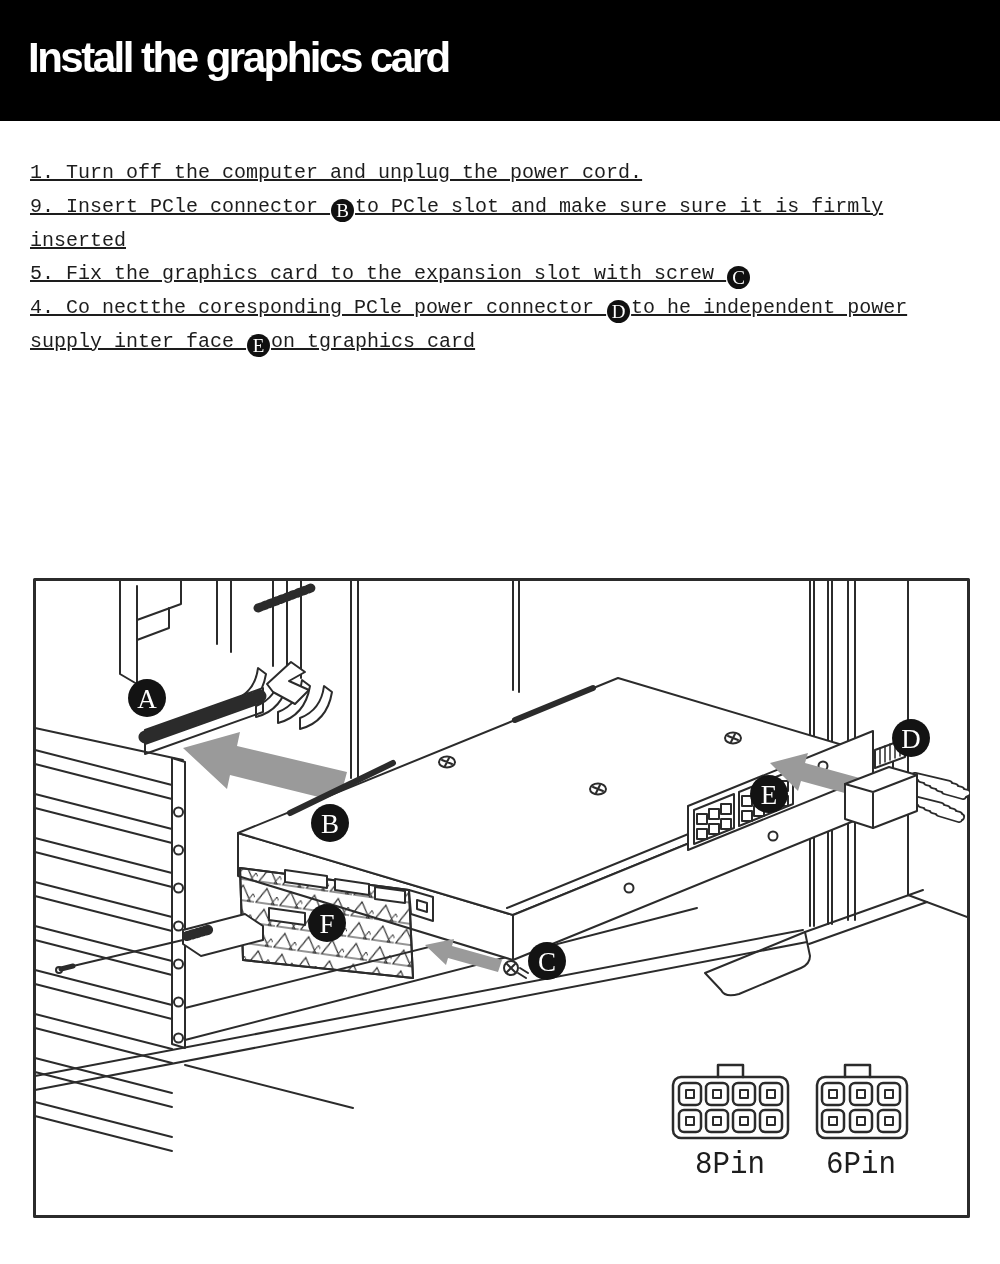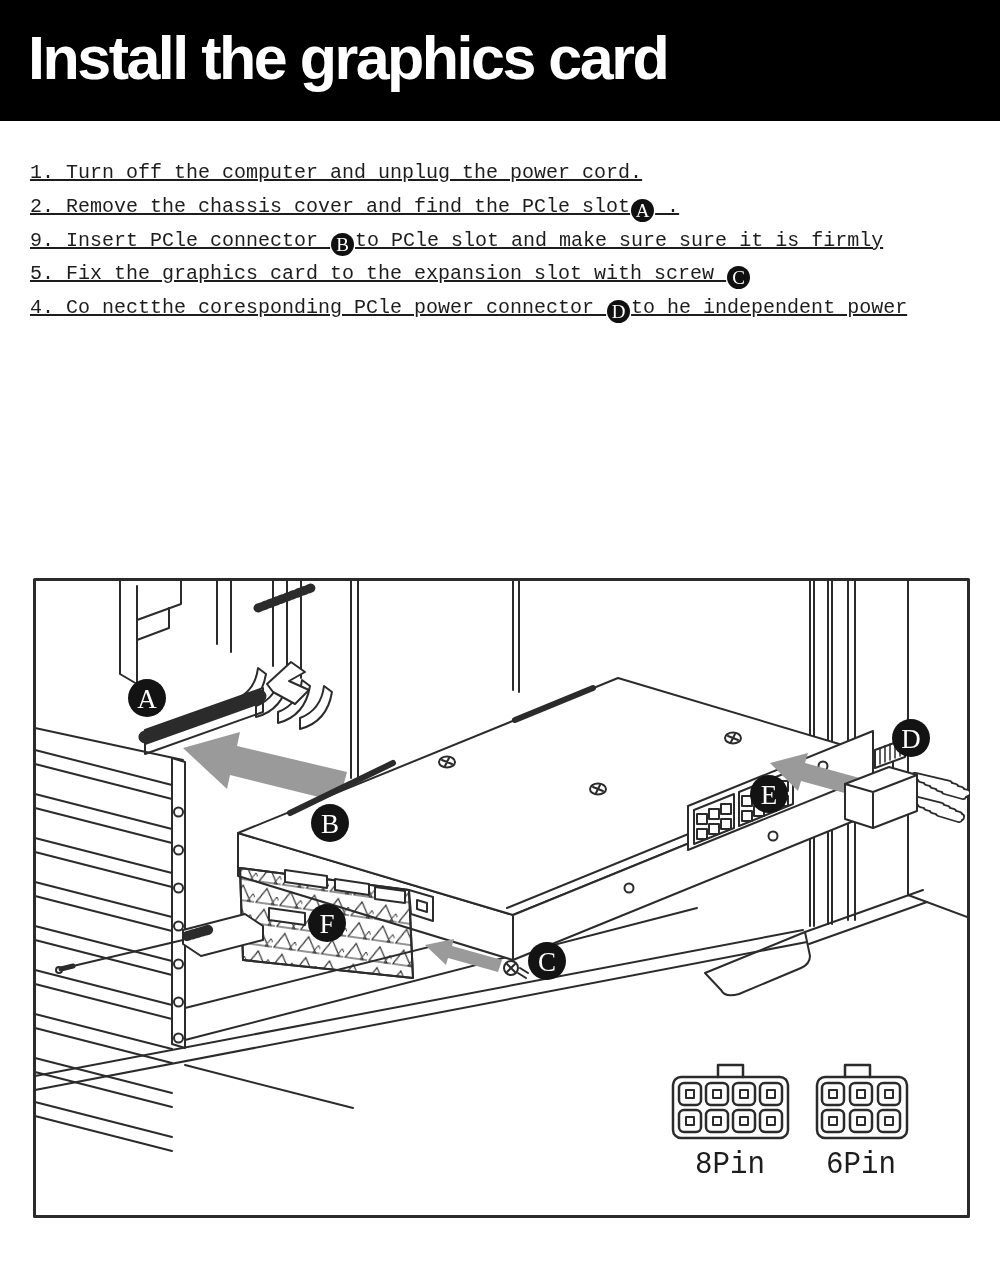--- a/index.html
+++ b/index.html
@@ -1,43 +1,44 @@
 <!DOCTYPE html>
 <html><head>
 <meta charset="utf-8">
 <style>
   html,body{margin:0;padding:0;background:#fff;}
   body{width:1000px;height:1264px;position:relative;font-family:"Liberation Sans",sans-serif;}
   .banner{position:absolute;left:0;top:0;width:1000px;height:121px;background:#000;}
   .banner h1{margin:0;padding:0 0 0 28px;color:#fff;font-family:"Liberation Sans",sans-serif;
-             font-weight:bold;font-size:61px;line-height:116px;letter-spacing:-2.5px;white-space:nowrap;}
+             font-weight:bold;font-size:42px;line-height:116px;letter-spacing:-2.5px;white-space:nowrap;}
   .instructions{position:absolute;left:30px;top:156px;width:950px;color:#1d1d1d;
                 font-family:"Liberation Mono",monospace;font-size:20px;line-height:33.8px;text-decoration:underline;}
   .iline{white-space:pre;}
   .cbadge{display:inline-block;width:23px;height:23px;border-radius:50%;background:#101010;color:#fff;
           font-family:"Liberation Serif",serif;font-size:19px;line-height:23px;text-align:center;
           vertical-align:-5px;margin:0 1px;white-space:normal;}
   .diagram{position:absolute;left:33px;top:578px;width:937px;height:640px;}
   svg{display:block;}
   svg text.blabel{font-family:"Liberation Serif",serif;font-size:27px;fill:#fff;}
   svg text.pinlabel{font-family:"Liberation Mono",monospace;font-size:32px;fill:#1d1d1d;}
 </style>
 </head>
 <body>
 
 <header class="banner">
   <h1>Install the graphics card</h1>
 </header>
 
 <main class="instructions">
   <div class="iline"><span>1. Turn off the computer and unplug the power cord.</span></div>
-  <div class="iline"><span>2. Remove the chassis cover and find the PCle slot</span><span class="cbadge">A</span><span> .</span></div>
   <div class="iline"><span>9. Insert PCle connector </span><span class="cbadge">B</span><span>to PCle slot and make sure sure it is firmly</span></div>
+  <div class="iline"><span>inserted</span></div>
   <div class="iline"><span>5. Fix the graphics card to the expansion slot with screw </span><span class="cbadge">C</span></div>
   <div class="iline"><span>4. Co nectthe coresponding PCle power connector </span><span class="cbadge">D</span><span>to he independent power</span></div>
+  <div class="iline"><span>supply inter face </span><span class="cbadge">E</span><span>on tgraphics card</span></div>
 </main>
 
 <section class="diagram">
 <svg width="937" height="640" viewBox="0 0 937 640">
   <defs>
     <pattern id="tri" width="24" height="21" patternUnits="userSpaceOnUse" patternTransform="rotate(8)">
       <path d="M11,2 L20,17 L2,17 Z" fill="none" stroke="#2b2b2b" stroke-width="1.2"></path>
       <path d="M22,9 L27,17 L17,17 Z" fill="none" stroke="#2b2b2b" stroke-width="1"></path>
     </pattern>
   </defs>

